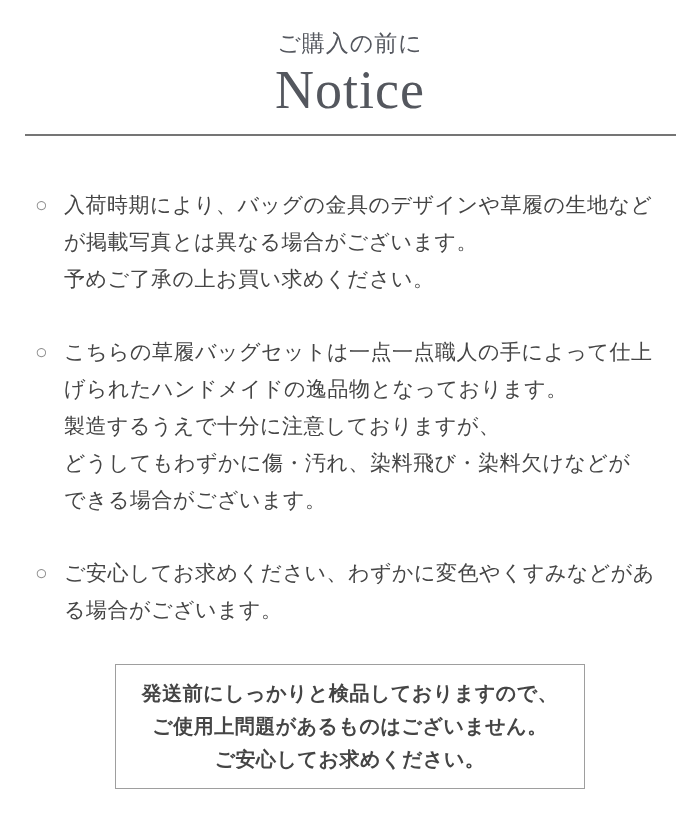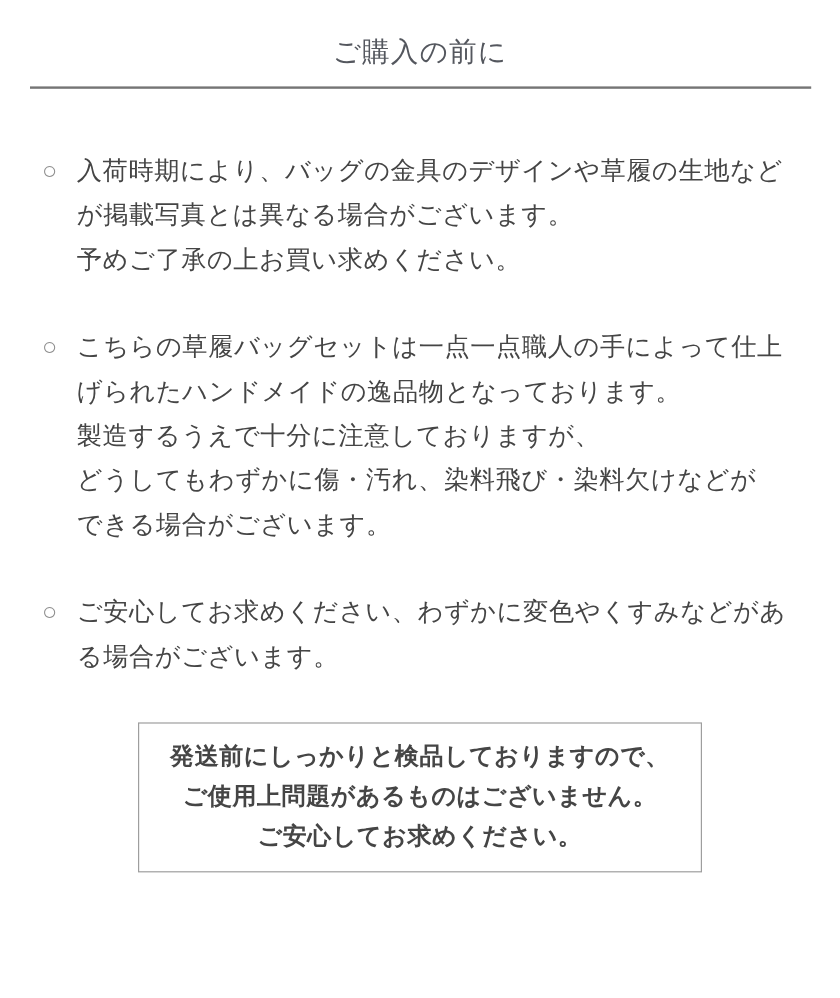--- a/index.html
+++ b/index.html
@@ -78,20 +78,21 @@
     letter-spacing: 0.5px;
   }
 </style>
 </head>
 <body>
 
 <div class="page">
 
   <header class="header">
     <div class="subtitle">ご購入の前に</div>
+    <div class="title">Notice</div>
   </header>
 
   <hr class="divider">
 
   <main class="notices">
 
     <div class="notice-item">
       <span class="bullet">○</span>
       <p class="notice-text">入荷時期により、バッグの金具のデザインや草履の生地など
 が掲載写真とは異なる場合がございます。

